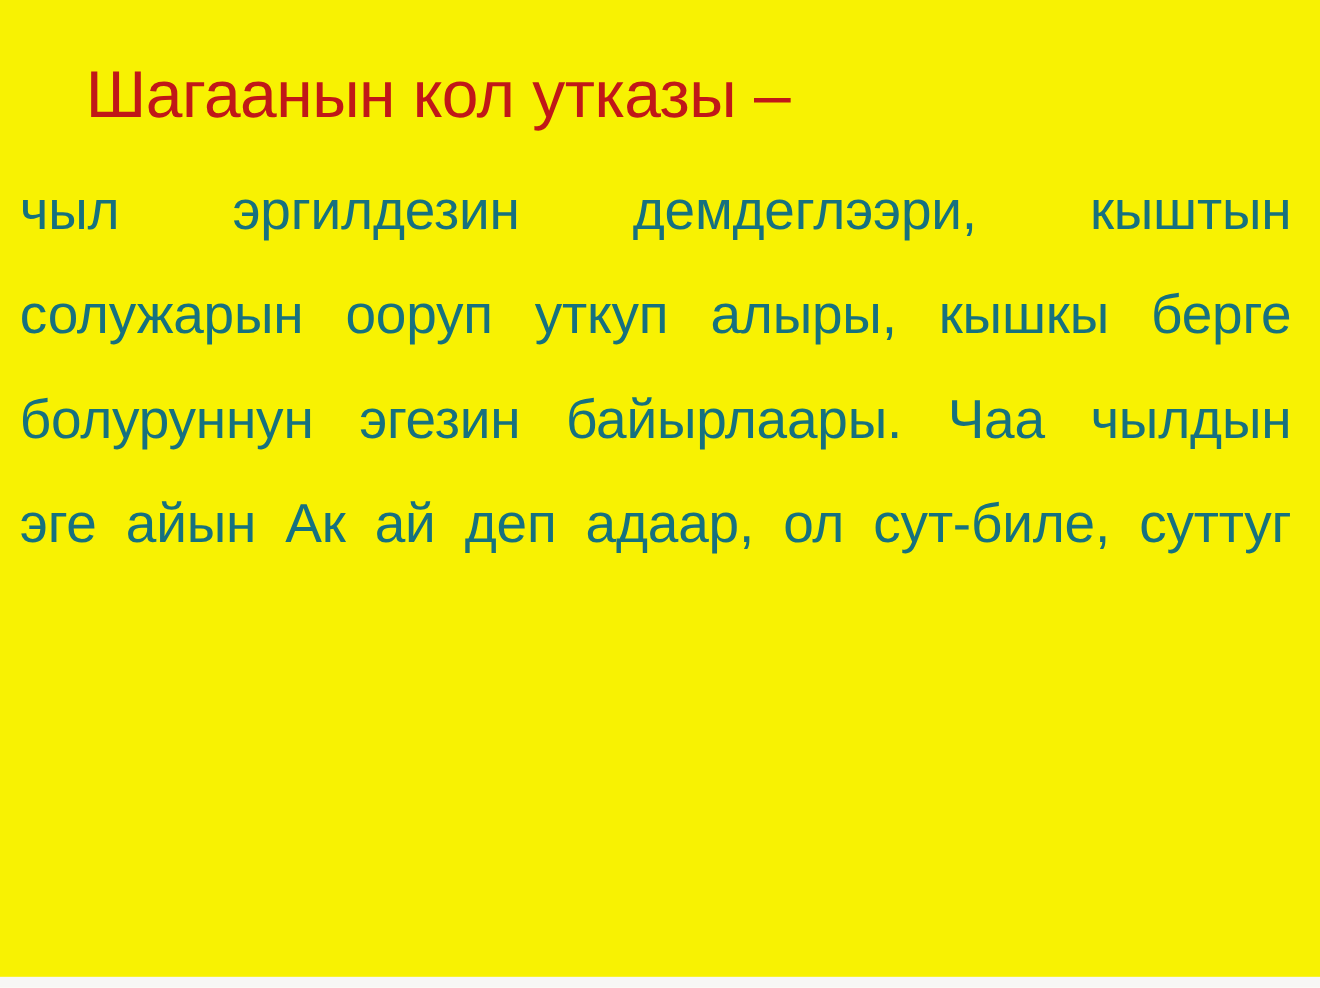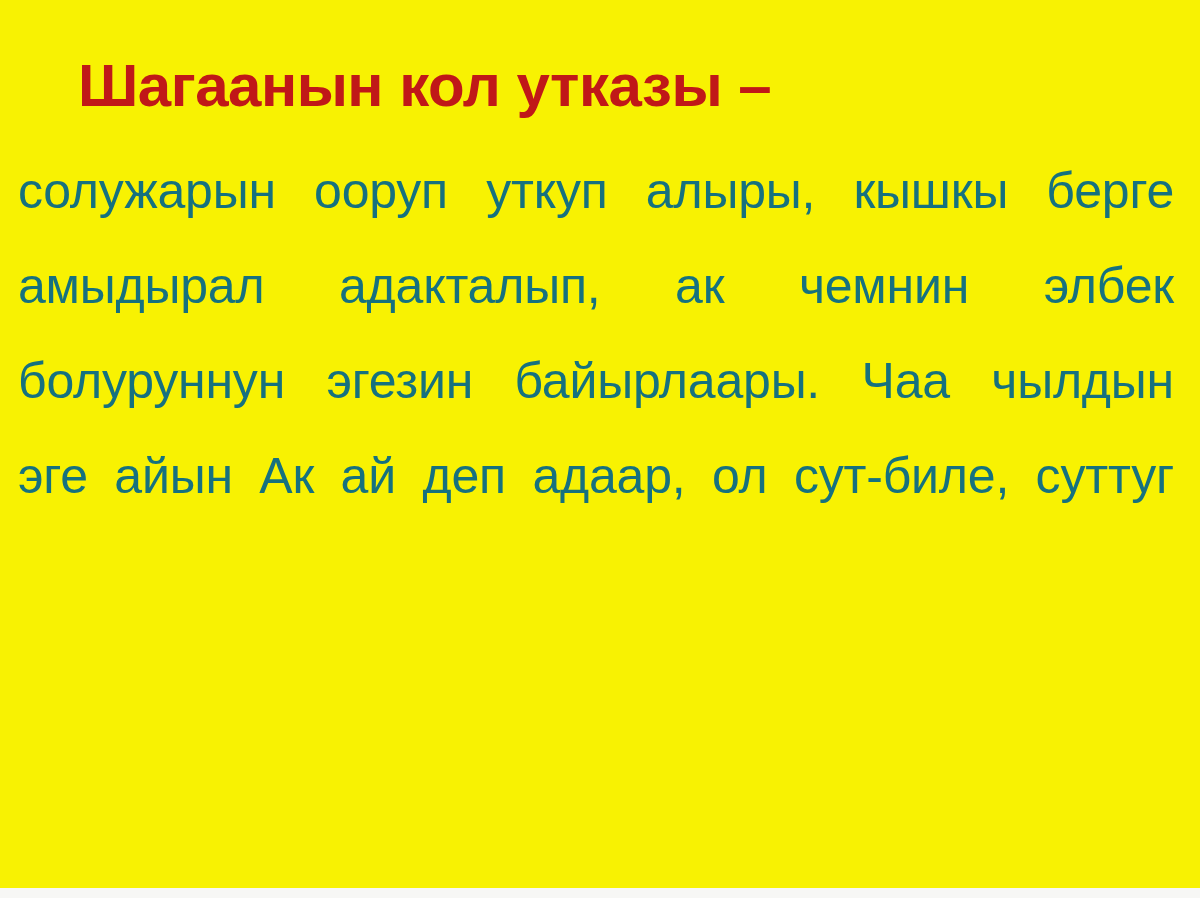--- a/index.html
+++ b/index.html
@@ -39,21 +39,21 @@
     width: 1200px;
     height: 888px;
     box-sizing: border-box;
     padding: 0 16px 0 18px;
   }
 
   .title {
     margin: 0;
     padding: 0;
     font-size: 60px;
-    font-weight: 700;
+    font-weight: 400;
     line-height: 1.0;
     color: #c01818;
     letter-spacing: -0.5px;
     text-align: left;
     padding-left: 60px;
     padding-top: 56px;
     white-space: nowrap;
   }
 
   .body-text {
@@ -87,20 +87,20 @@
 <body>
 
 <div class="slide">
   <div class="slide-canvas"></div>
 
   <div class="content">
 
     <h1 class="title">Шагаанын кол утказы –</h1>
 
     <div class="body-text">
+      <span class="tline">чыл эргилдезин демдеглээри, кыштын</span>
       <span class="tline">солужарын ооруп уткуп алыры, кышкы берге</span>
-      <span class="tline">амыдырал адакталып, ак чемнин элбек</span>
       <span class="tline">болуруннун эгезин байырлаары. Чаа чылдын</span>
       <span class="tline">эге айын Ак ай деп адаар, ол сут-биле, суттуг</span>
     </div>
 
   </div>
 </div>
 
 </body></html>

